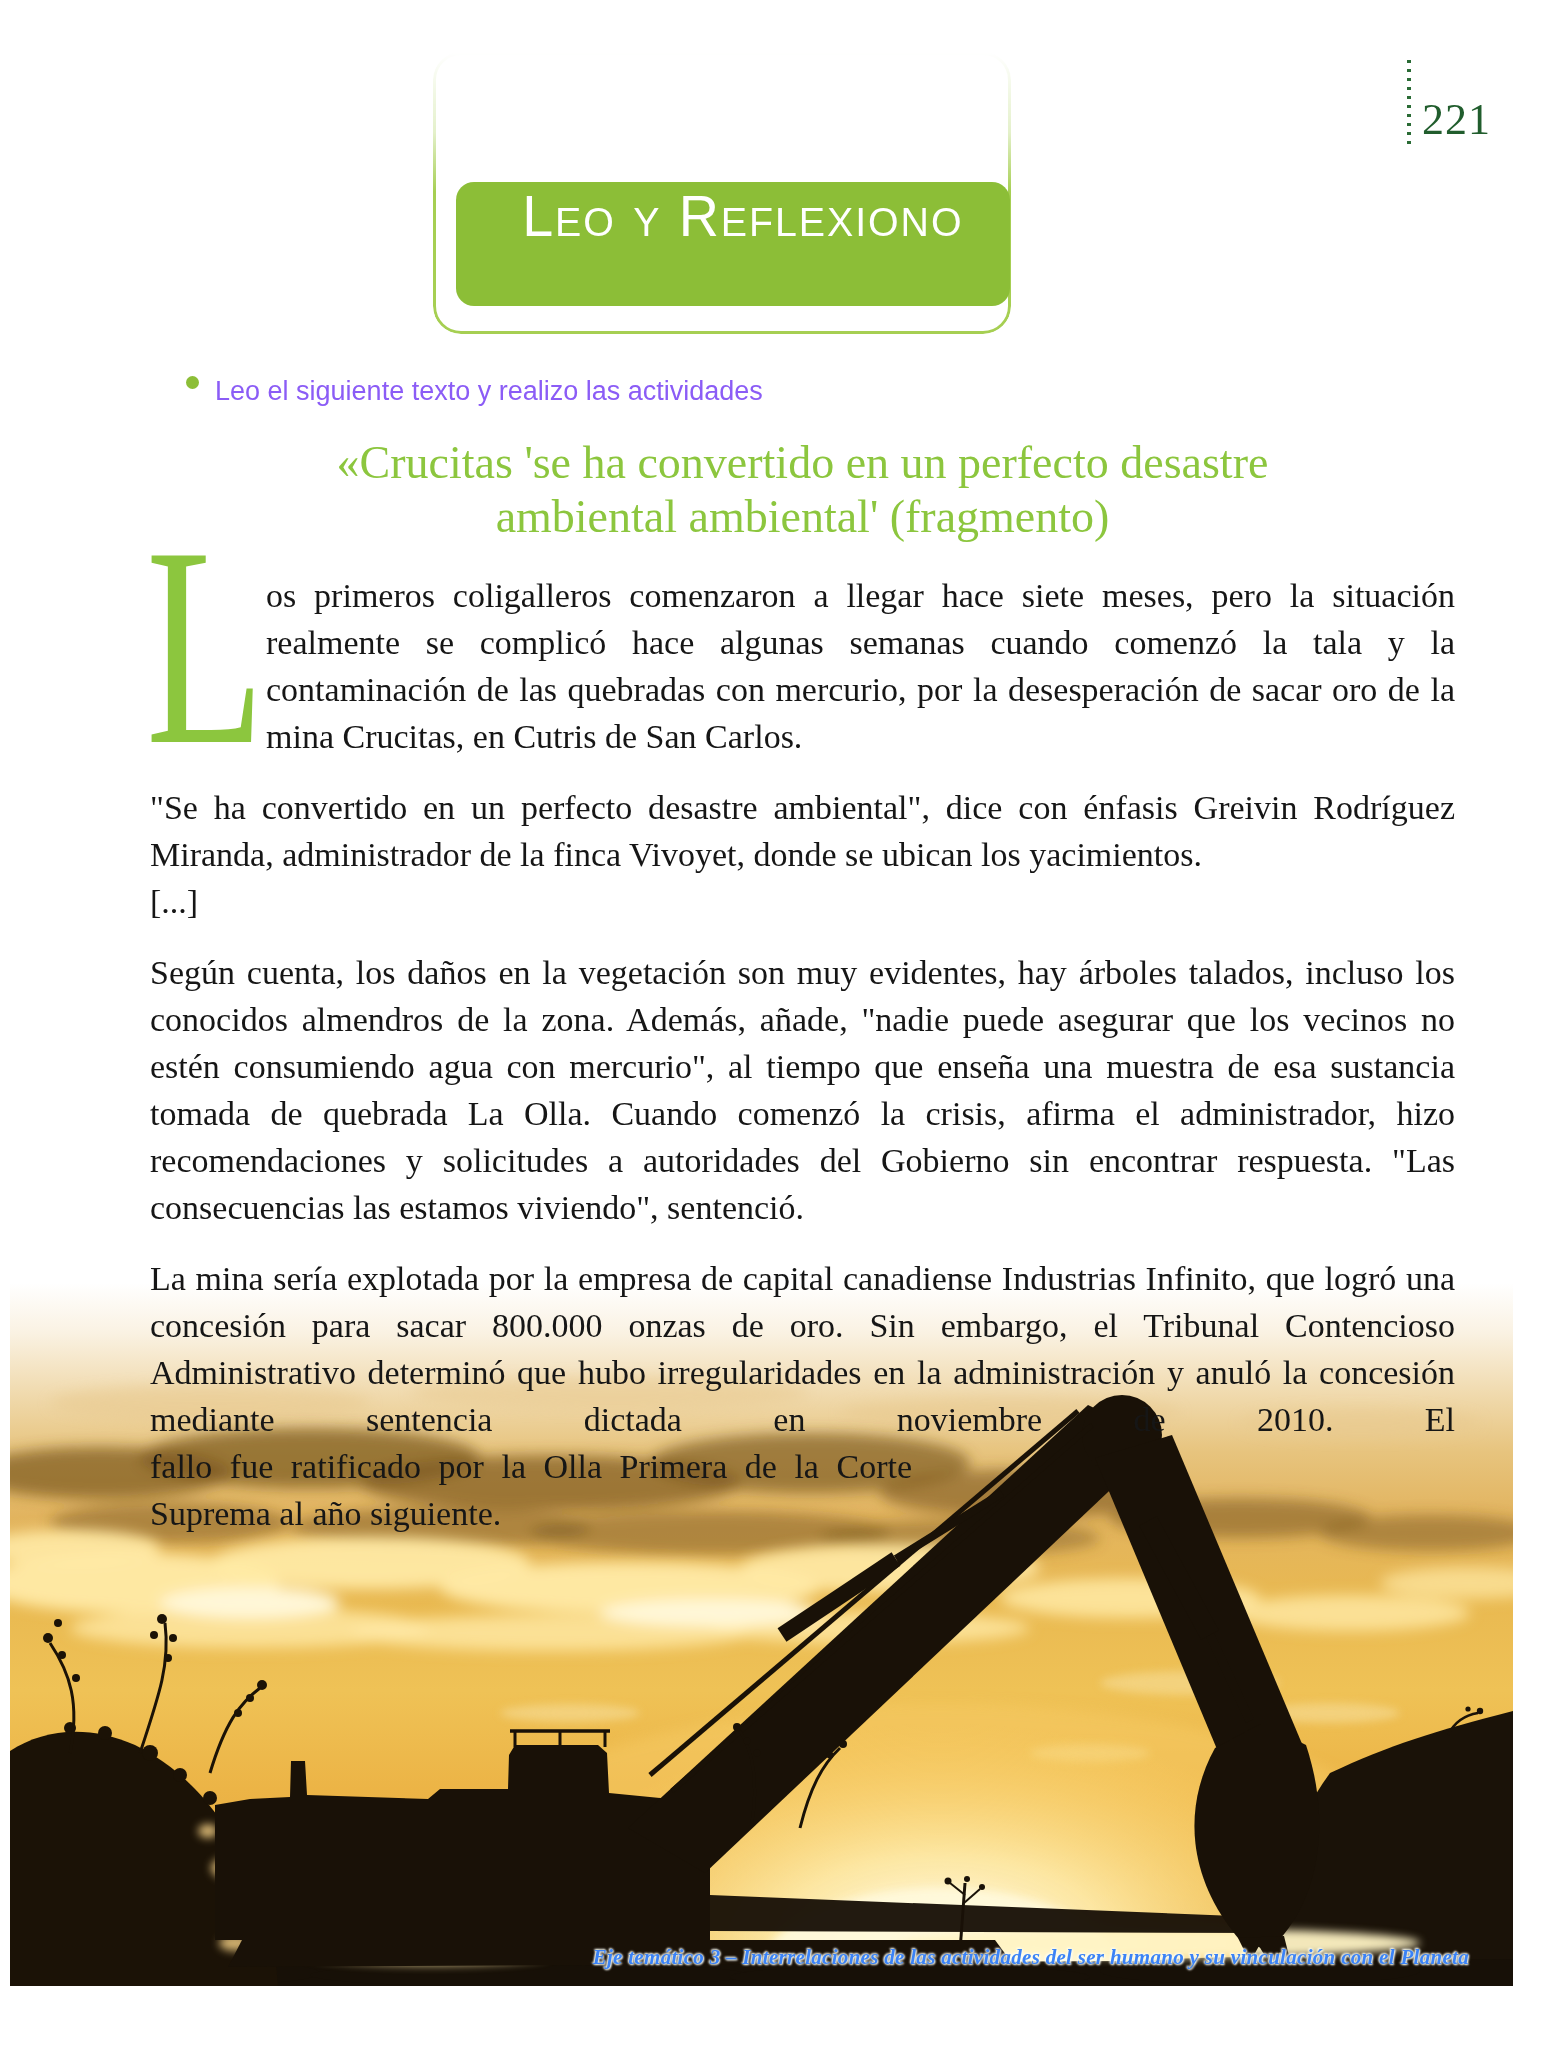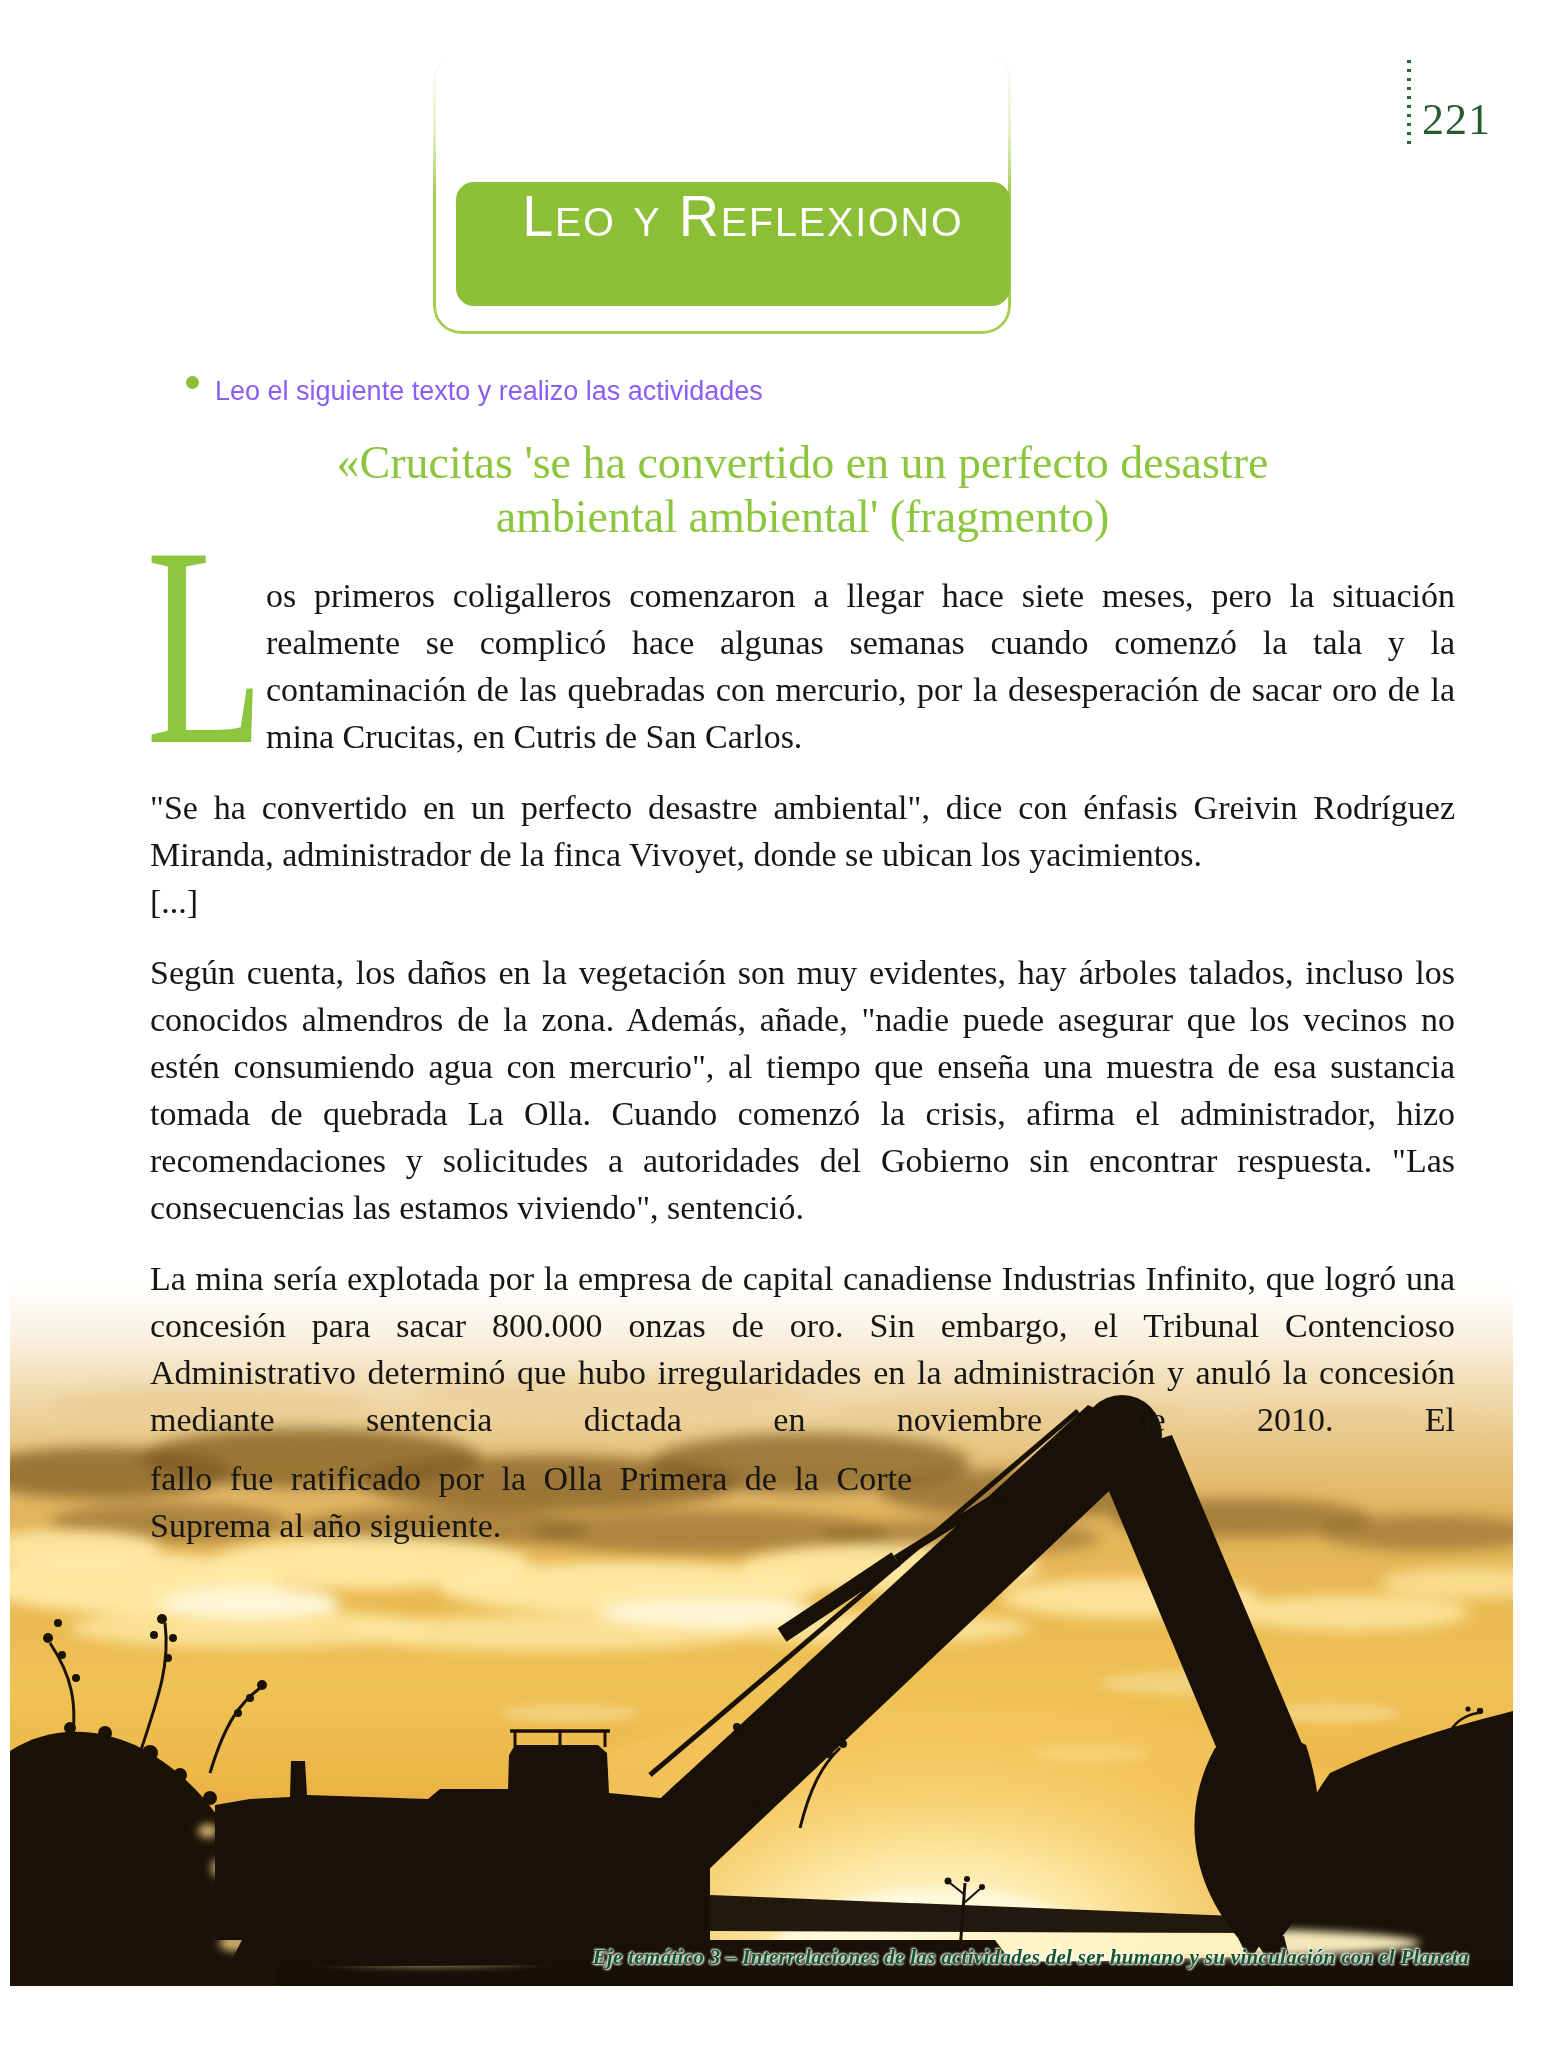--- a/index.html
+++ b/index.html
@@ -34,28 +34,28 @@
   
   .article{position:absolute;left:150px;top:572px;width:1305px;z-index:2;
     font-size:34px;line-height:47px;color:#161616;text-align:justify;}
   .para{margin:0 0 24px 0;}
   .dropcap-para{position:relative;margin-bottom:24px;}
   .dc-spacer{float:left;width:116px;height:186px;}
   .dropcap{position:absolute;left:-4px;top:-68px;font-size:285px;line-height:1;
     color:#8cc63e;transform:scaleX(.68);transform-origin:left top;}
   .p2{clear:left;margin-bottom:0;}
   .ellipsis-line{margin:0 0 24px 0;text-align:left;}
-  .wide-last{text-align:justify;text-align-last:justify;margin-bottom:12px;}
+  .wide-last{text-align:justify;text-align-last:justify;margin-bottom:0;}
   .narrow{width:762px;margin-bottom:0;}
 
   
   .photo{position:absolute;left:10px;top:1283px;width:1503px;height:703px;z-index:1;overflow:hidden;}
   .photo svg{display:block;width:100%;height:100%;}
   .caption{position:absolute;right:44px;bottom:16px;font-style:italic;font-weight:bold;
-    font-size:21px;letter-spacing:.3px;color:#14532d;white-space:nowrap;
+    font-size:21px;letter-spacing:.3px;color:#3b82f6;white-space:nowrap;
     text-shadow:0 0 2px #ecf6da,0 0 3px rgba(255,255,255,.95),1px 1px 2px rgba(255,255,255,.9),-1px -1px 2px rgba(255,255,255,.85);}
 </style>
 </head>
 <body>
 
 <div class="page">
 
   <div class="dotted-rule"></div>
   <div class="pagenum">221</div>
 

